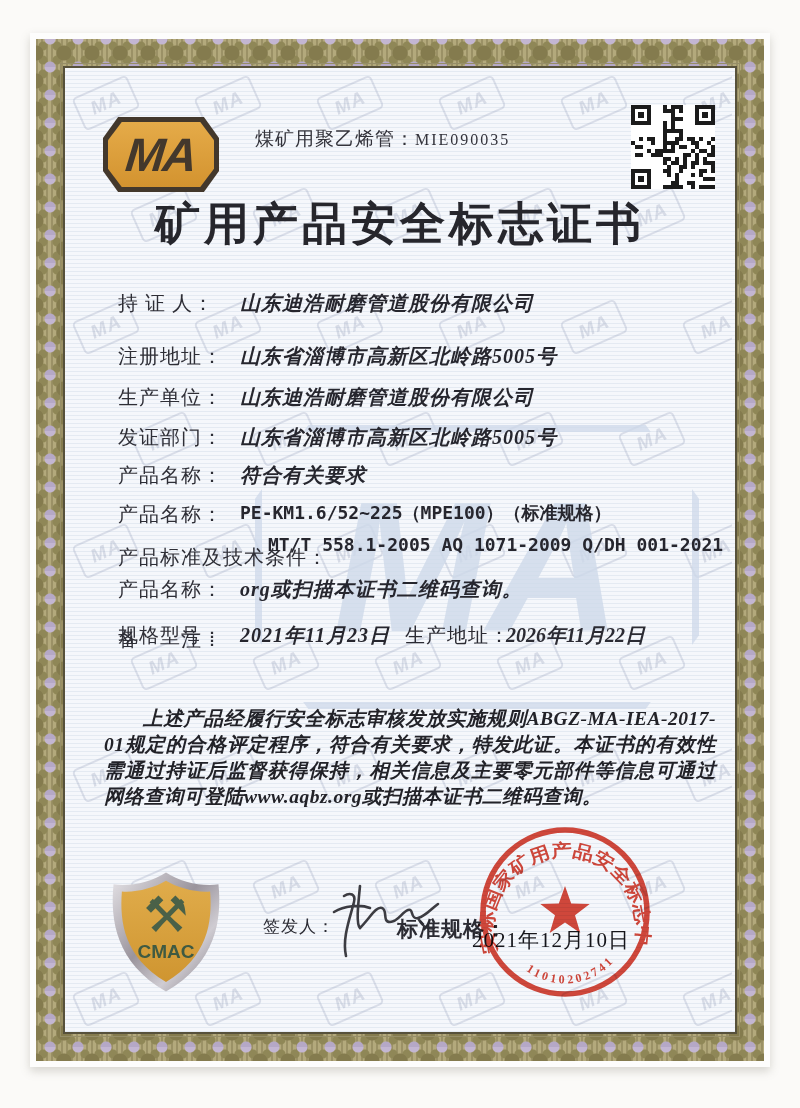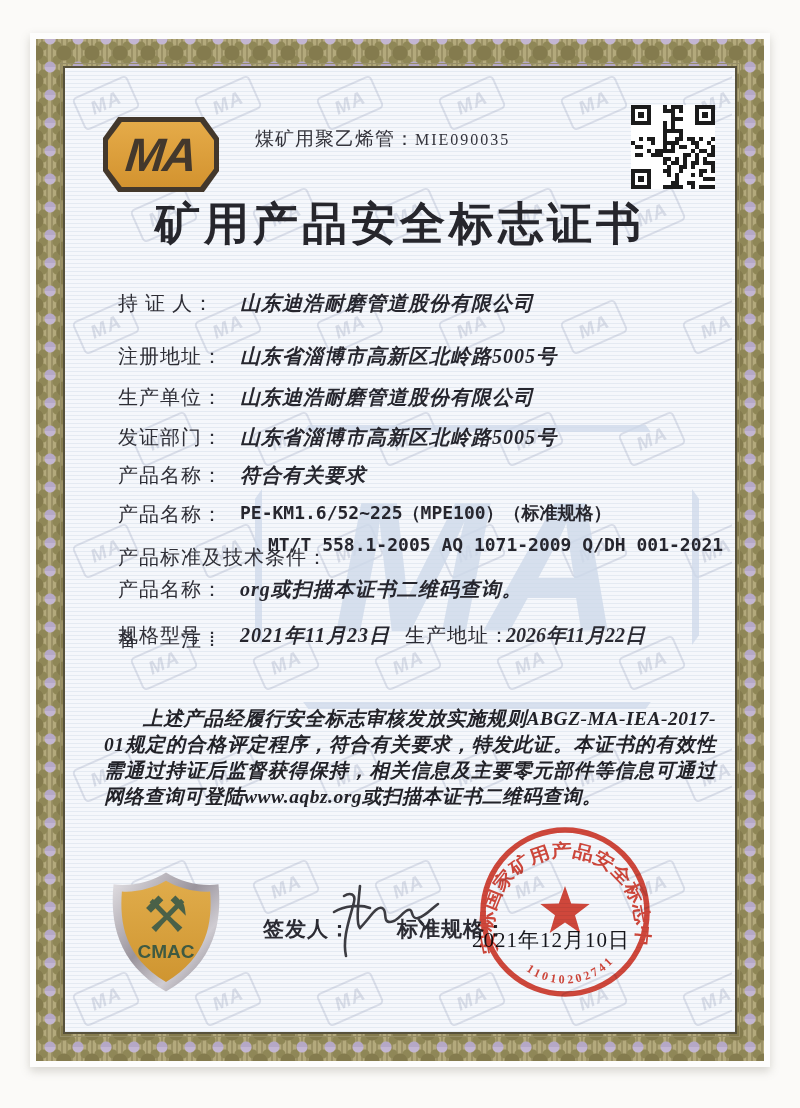--- a/index.html
+++ b/index.html
@@ -87,21 +87,21 @@
   .row2 .lbl2{position:absolute;left:287px;top:0;letter-spacing:1px;}
   .row2 .val2{position:absolute;left:388px;top:0;font-style:italic;font-weight:600;}
   
   .statement{
     position:absolute;left:104px;top:706px;width:612px;
     font-size:19.5px;line-height:26px;font-style:italic;font-weight:bold;
     color:#222228;text-indent:2em;letter-spacing:.5px;text-align:justify;
   }
   
   .cmac{position:absolute;left:106px;top:870px;width:120px;height:124px;}
-  .sig-label{position:absolute;left:263px;top:915px;font-size:21px;font-weight:bold;letter-spacing:1px;}
+  .sig-label{position:absolute;left:263px;top:915px;font-size:17px;font-weight:normal;letter-spacing:1px;}
   .signature{position:absolute;left:330px;top:878px;pointer-events:none;}
   .dept-label{position:absolute;left:397px;top:915px;font-size:21px;font-weight:bold;letter-spacing:1px;}
   .seal-date{position:absolute;left:472px;top:926px;font-size:21px;color:#15151a;letter-spacing:1px;z-index:2;}
   .seal{position:absolute;left:465px;top:812px;z-index:3;mix-blend-mode:multiply;opacity:.92;pointer-events:none;}
 </style>
 </head>
 <body>
 
 <div class="sheet">
   <div class="band"></div>

